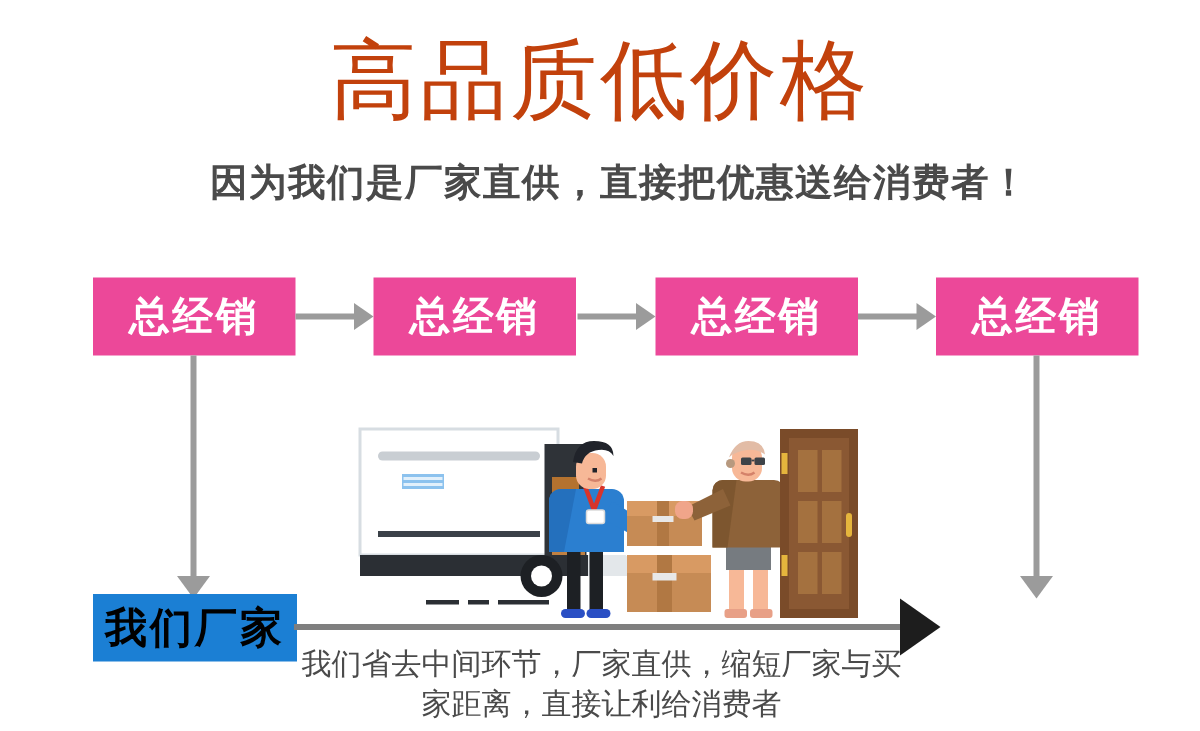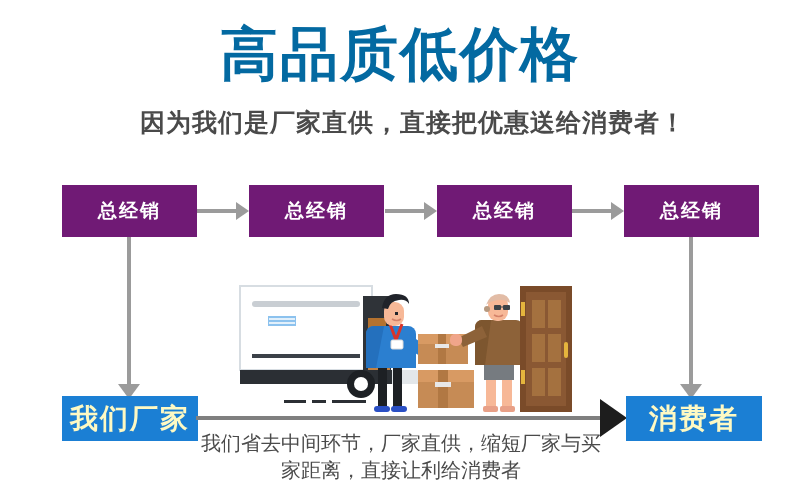--- a/index.html
+++ b/index.html
@@ -10,45 +10,45 @@
     overflow:hidden;
     position:relative;
   }
   #stage{position:relative;width:800px;height:487px;overflow:hidden;background:#fff;}
 
   
   .title{
     position:absolute;left:0;top:18px;width:800px;
     text-align:center;
     font-size:58px;
-    font-weight:bold;
-    color:#0369a1;
+    font-weight:normal;
+    color:#c2410c;
     letter-spacing:2px;
     line-height:72px;
     white-space:nowrap;
   }
   .subtitle{
     position:absolute;left:0;top:104px;width:800px;
     text-align:center;
     font-size:25px;
     font-weight:bold;
     color:#4a4a4a;
     letter-spacing:1px;
     line-height:36px;
     white-space:nowrap;
     margin-left:13px;
   }
 
   
   .dist-box{
     position:absolute;
     top:185px;height:52px;width:135px;
-    background:#701a75;
+    background:#ec4899;
     color:#ffffff;
-    font-size:19px;
+    font-size:27px;
     font-weight:bold;
     letter-spacing:2px;
     display:flex;align-items:center;justify-content:center;
     box-sizing:border-box;
   }
   .dist-box.b0{left:62px;}
   .dist-box.b1{left:249px;}
   .dist-box.b2{left:437px;}
   .dist-box.b3{left:624px;}
 
@@ -75,21 +75,21 @@
     border-left:11px solid transparent;
     border-right:11px solid transparent;
     border-top:15px solid #9b9b9b;
   }
 
   
   .blue-box{
     position:absolute;
     top:396px;height:45px;
     background:#1b7fd4;
-    color:#fef9c3;
+    color:#000000;
     font-size:28px;
     font-weight:bold;
     letter-spacing:2px;
     display:flex;align-items:center;justify-content:center;
     box-sizing:border-box;
   }
   .blue-box.factory{left:62px;width:136px;}
   .blue-box.consumer{left:626px;width:136px;}
 
   
@@ -263,17 +263,16 @@
         <rect x="332" y="64" width="4" height="16" rx="2" fill="#e5b53d"></rect>
       </g>
     </svg>
   </div>
 
   <div class="blue-box factory">我们厂家</div>
 
   <div class="flow-line"></div>
   <div class="flow-head"></div>
 
-  <div class="blue-box consumer">消费者</div>
 
   <div class="caption">我们省去中间环节，厂家直供，缩短厂家与买家距离，直接让利给消费者</div>
 
 </div>
 
 </body></html>

